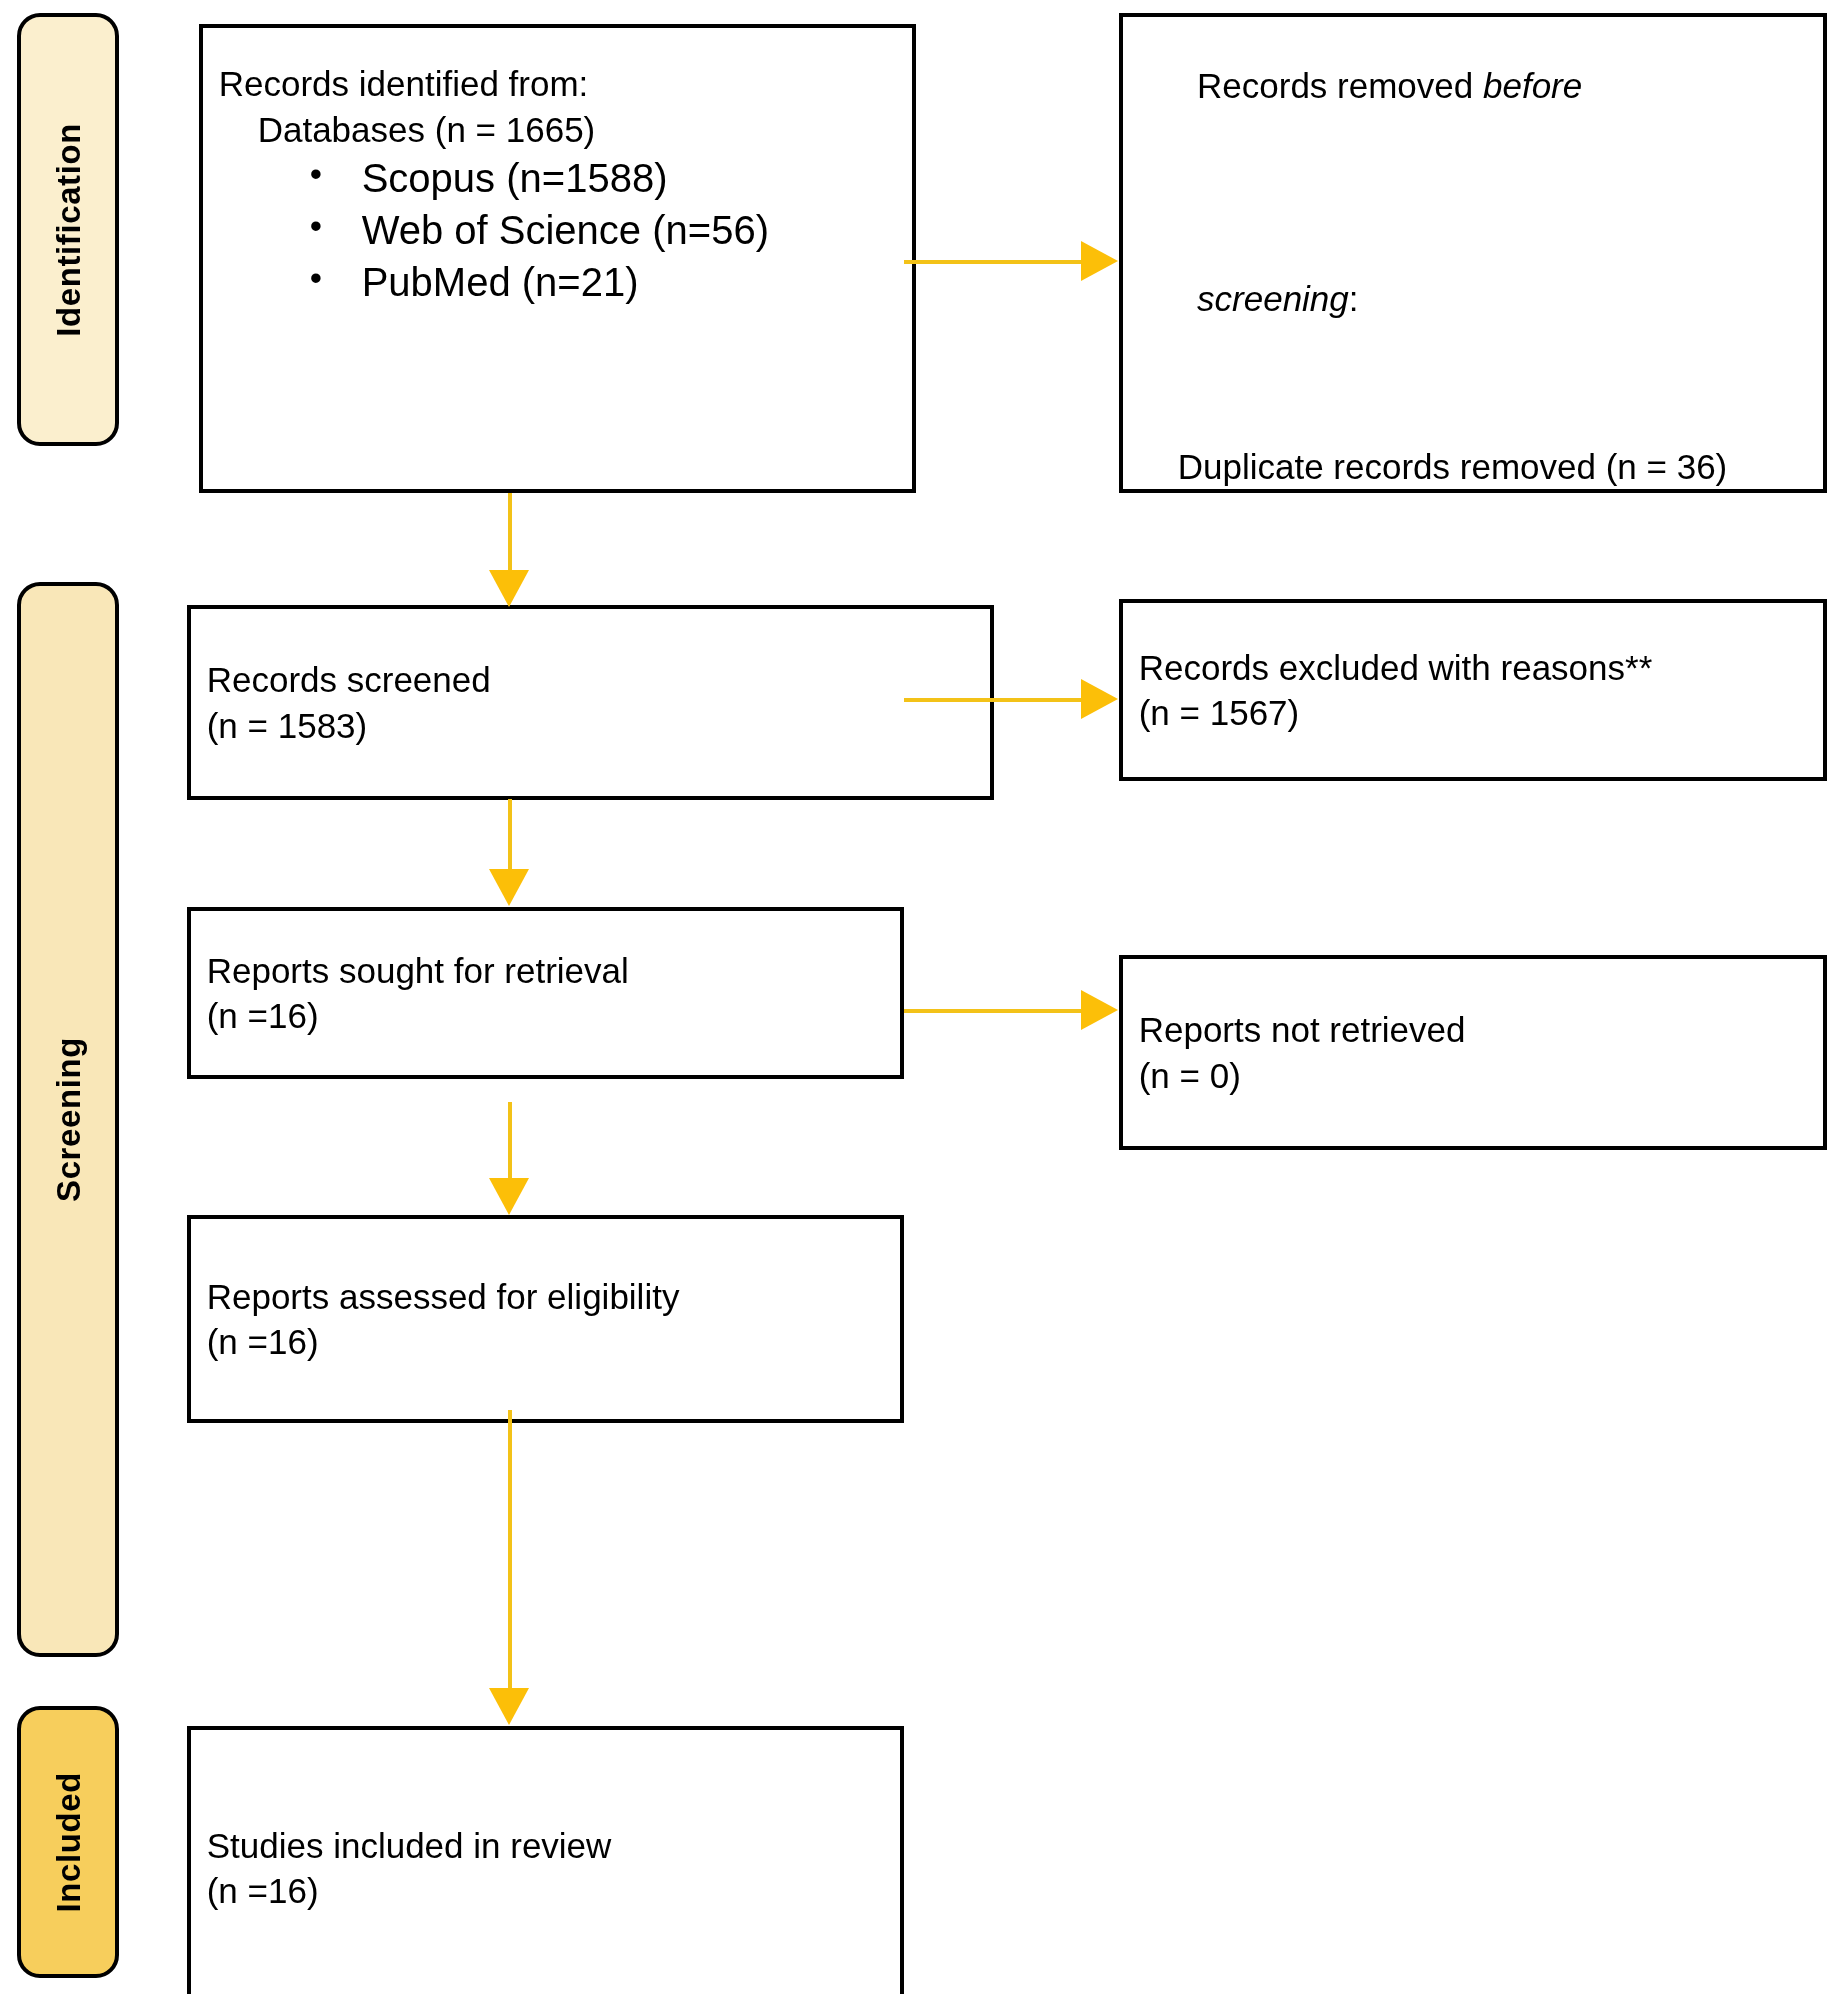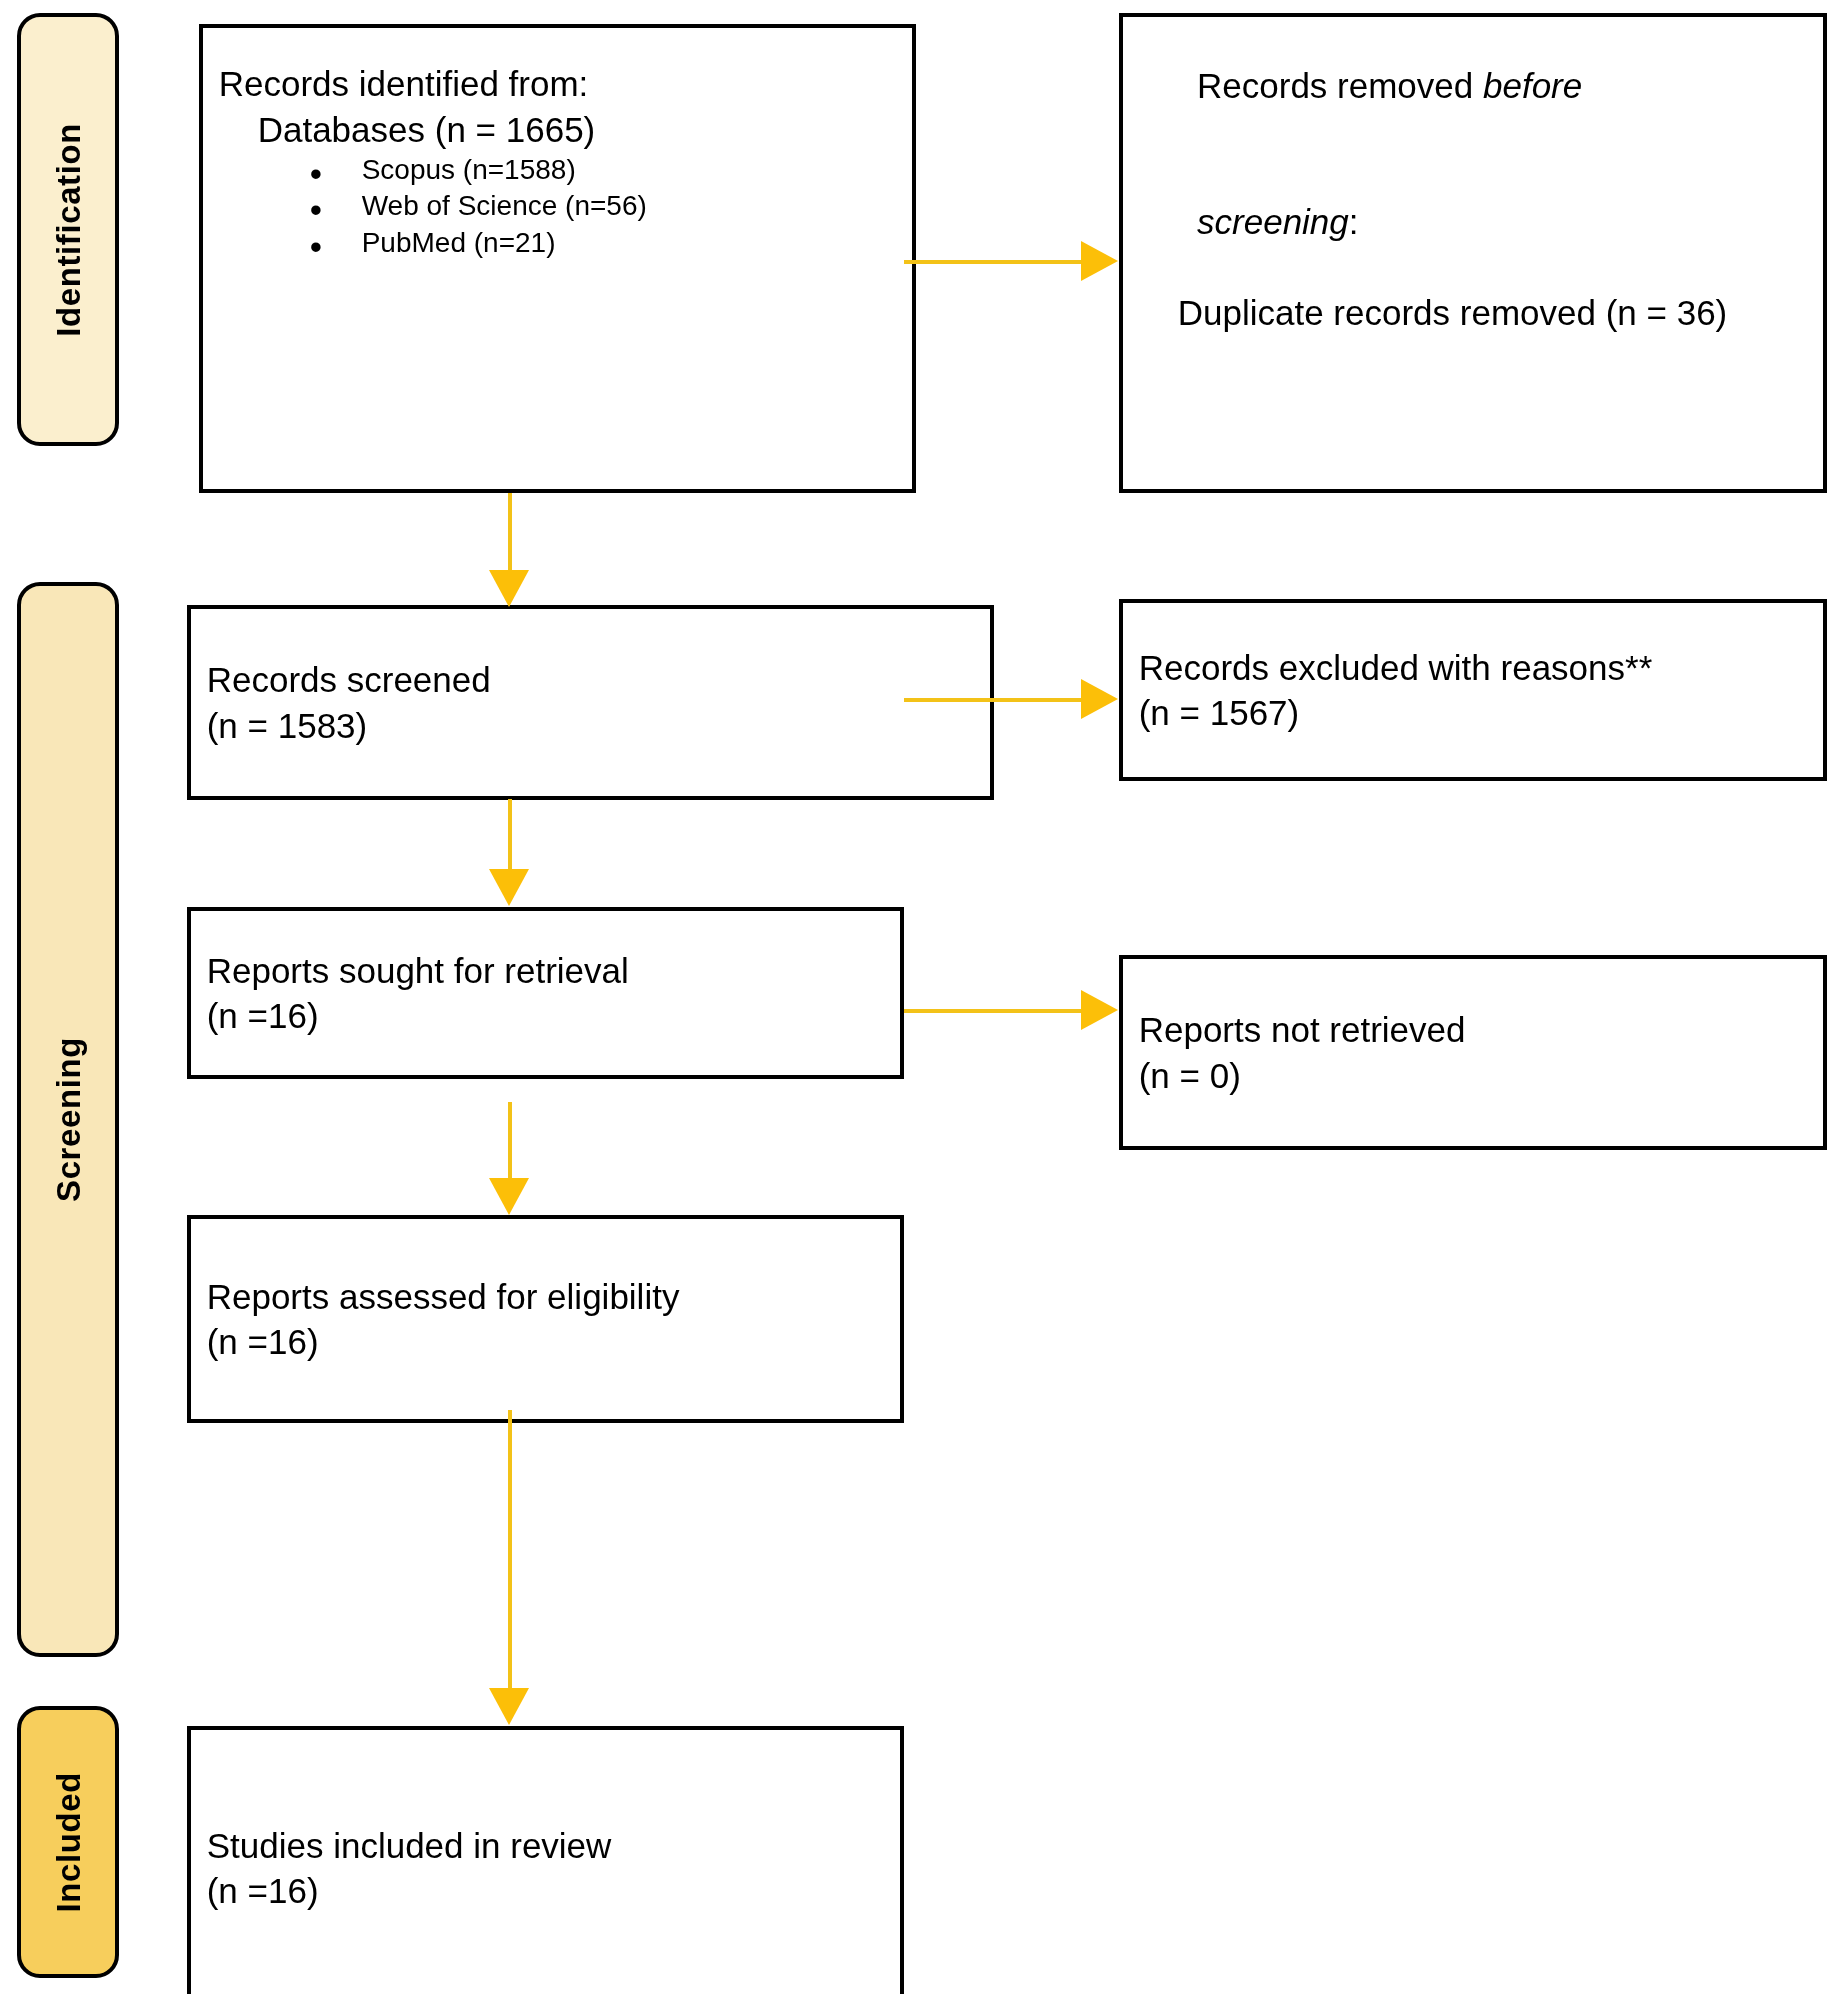--- a/index.html
+++ b/index.html
@@ -70,21 +70,21 @@
   .pbox .line.indent-1 { padding-left: 39px; }
 
   
   .bullets {
     list-style: none;
     margin: 0;
     padding: 0 0 0 91px;
   }
   .bullets li {
     position: relative;
-    font-size: 28px;
+    font-size: 40px;
     line-height: 1.30;
     padding-left: 52px;
     margin: 0;
   }
   .bullets li::before {
     content: "\2022";
     position: absolute;
     left: 0;
     top: -1.2px;
     font-size: 35px;
@@ -98,21 +98,21 @@
   #box-assessed         { left: 187px; top: 1215px; width: 717px; height: 208px; }
   #box-included         { left: 187px; top: 1726px; width: 717px; height: 284px; }
 
   
   #box-removed          { left: 1119px; top: 13.3px;   width: 708px; height: 480px; }
   #box-excluded         { left: 1119px; top: 599px;  width: 708px; height: 182px; }
   #box-notretrieved     { left: 1119px; top: 907px; width: 708px; height: 195px; margin-top: 48px; }
 
   
   #box-identified { justify-content: flex-start; padding-top: 33px; }
-  #box-removed    { justify-content: flex-start; }
+  #box-removed    { justify-content: space-between; }
 
   
   .v-arrow, .h-arrow { position: absolute; }
   .v-arrow .shaft {
     position: absolute;
     left: 0; top: 0;
     width: 3.6px;
     background: #F3C218;
   }
   .v-arrow .head {

